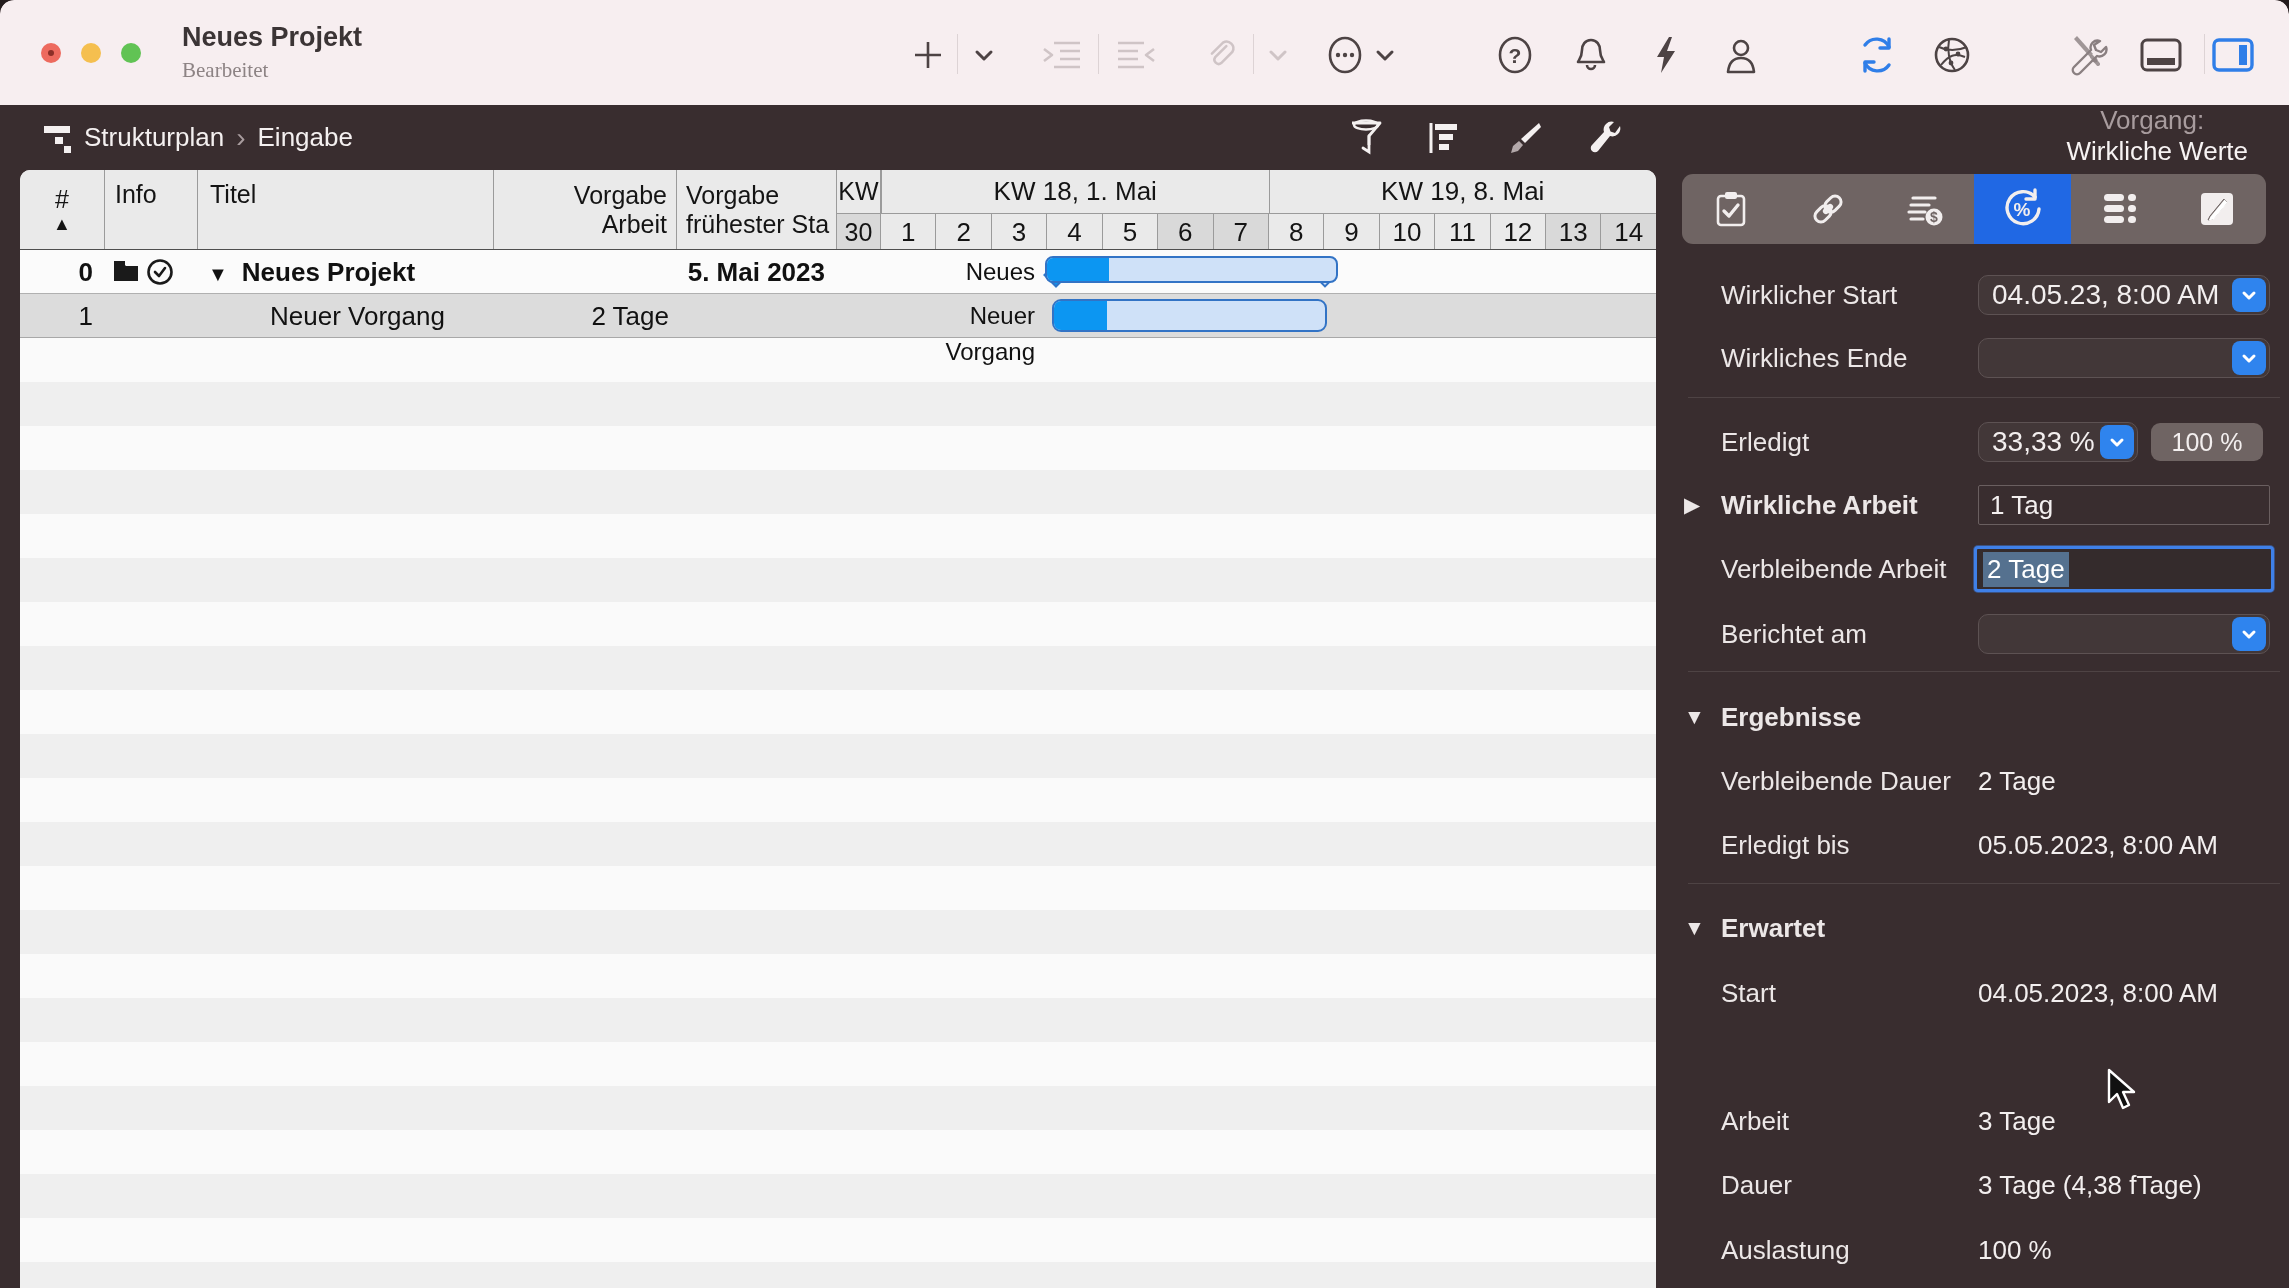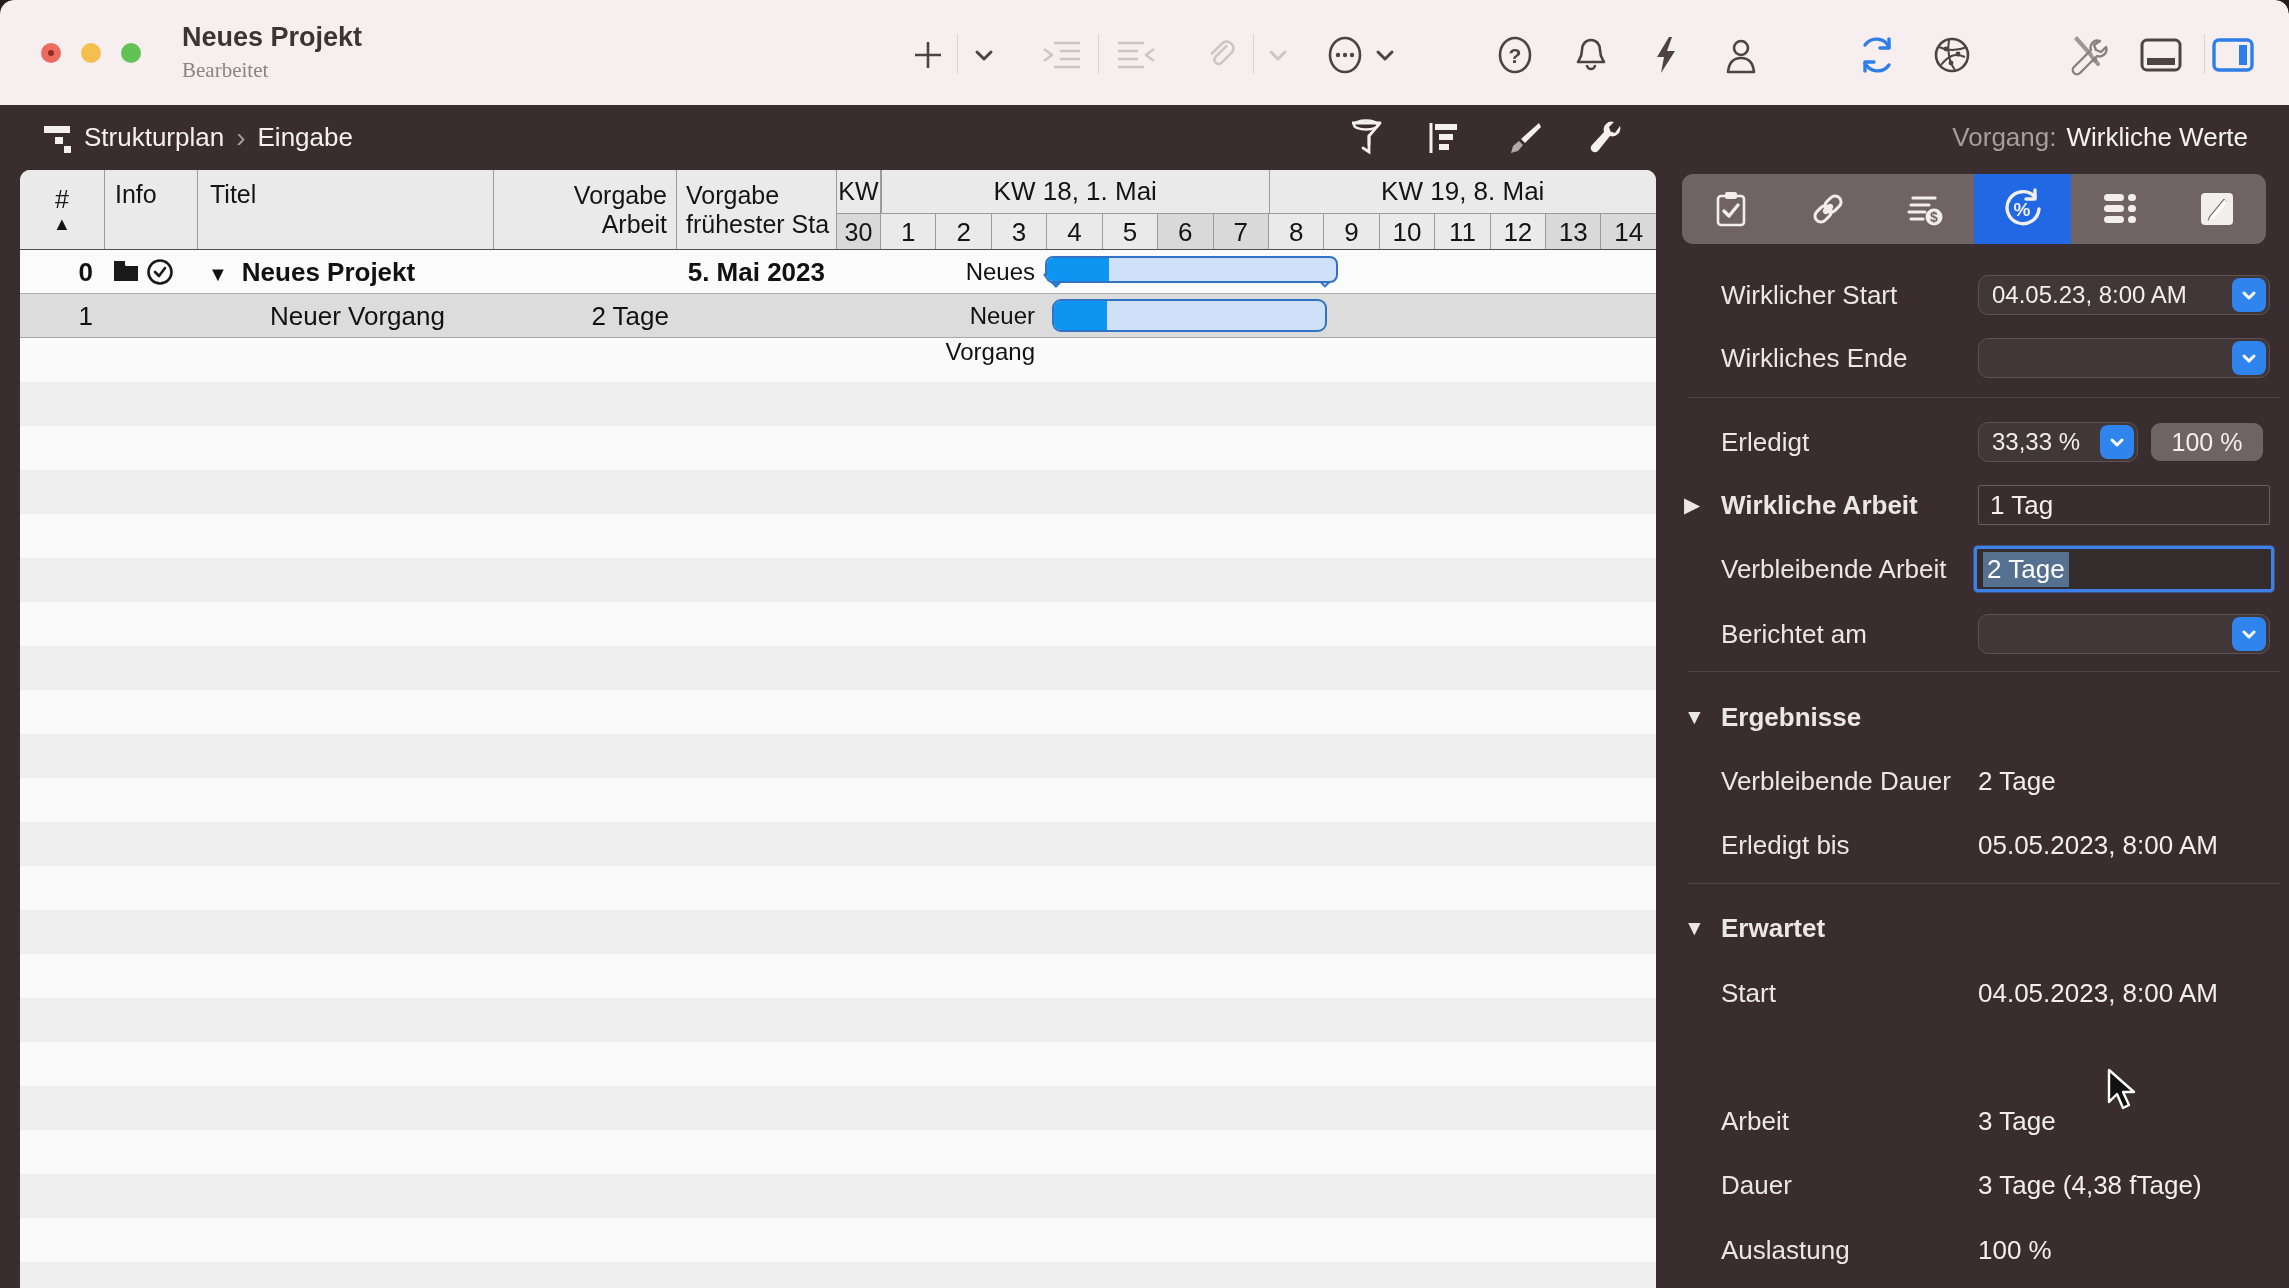--- a/index.html
+++ b/index.html
@@ -16,21 +16,21 @@
   .tb-icon{position:absolute;top:33px;width:44px;height:44px;display:flex;align-items:center;justify-content:center;color:#4d4344;}
   .tb-icon.dis{color:#cfc4c6;}
   .tb-icon.blue{color:#2f7ee8;}
   .tb-sep{position:absolute;top:34px;width:1px;height:40px;background:#ddd3d5;}
 
   
   #viewbar{position:absolute;left:0;top:105px;width:2289px;height:65px;background:#392d2f;}
   #breadcrumb{position:absolute;left:84px;top:0;height:65px;display:flex;align-items:center;font-size:26px;color:#f4f0f0;gap:12px;}
   #breadcrumb .sep{color:#a89c9e;font-size:28px;}
   .vb-icon{position:absolute;top:11px;width:44px;height:44px;display:flex;align-items:center;justify-content:center;color:#f4f0f0;}
-  #context-label{position:absolute;right:41px;top:0;height:65px;display:flex;align-items:center;font-size:26px;}
+  #context-label{position:absolute;right:41px;top:0;height:65px;display:flex;align-items:center;font-size:26px;flex-direction:column;}
   #context-label .k{color:#a89c9e;margin-right:10px;}
   #context-label .v{color:#f7f3f3;}
 
   
   #table{position:absolute;left:20px;top:170px;width:1636px;height:1118px;background:#fbfbfb;border-radius:10px 10px 0 0;overflow:hidden;}
   .hcell{position:absolute;top:0;height:80px;background:#eaeaea;border-right:1px solid #9b9b9b;box-sizing:border-box;
          font-size:25px;color:#141414;}
   #theader-bottom{position:absolute;left:0;top:79px;width:1636px;height:2px;background:#4f4f4f;}
   .h-two{display:flex;flex-direction:column;justify-content:center;}
   .week-row{position:absolute;left:861px;top:0;width:775px;height:44px;display:flex;}
@@ -68,21 +68,21 @@
 
   
   #tabs{position:absolute;left:1682px;top:174px;width:584px;height:70px;background:#6f6463;border-radius:11px;display:flex;overflow:hidden;}
   .tab{flex:1;display:flex;align-items:center;justify-content:center;color:#f2eeee;}
   .tab.sel{background:#2068e4;}
   .insp-row{position:absolute;left:1680px;width:600px;height:48px;}
   .insp-label{position:absolute;left:41px;top:0;height:48px;display:flex;align-items:center;font-size:26px;color:#ece7e7;white-space:nowrap;}
   .insp-tri{position:absolute;left:4px;top:0;height:48px;display:flex;align-items:center;font-size:21px;color:#ece7e7;}
   .insp-value{position:absolute;left:298px;top:0;height:48px;display:flex;align-items:center;font-size:26px;color:#f3efef;white-space:nowrap;}
   .combo{position:absolute;left:298px;top:4px;width:292px;height:40px;background:#423738;border:1px solid #5d5253;border-radius:10px;
-         box-sizing:border-box;font-size:24px;color:#f3efef;display:flex;align-items:center;padding-left:13px;}
+         box-sizing:border-box;font-size:28px;color:#f3efef;display:flex;align-items:center;padding-left:13px;}
   .combo .dd{position:absolute;right:3px;top:2px;width:34px;height:34px;border-radius:8px;background:#2f84ee;
              display:flex;align-items:center;justify-content:center;}
   .plainfield{position:absolute;left:298px;top:4px;width:292px;height:40px;border:1px solid #6a5f60;border-radius:2px;
               box-sizing:border-box;font-size:26px;color:#f3efef;display:flex;align-items:center;padding-left:11px;}
   .focusfield{position:absolute;left:294px;top:1px;width:300px;height:46px;background:#342b2c;border:3px solid #3f80e8;border-radius:4px;
               box-sizing:border-box;display:flex;align-items:center;padding-left:6px;box-shadow:0 0 0 1px rgba(63,128,232,.45);}
   .focusfield .seltext{background:#55718f;color:#fff;font-size:26px;padding:2px 4px;}
   .graybtn{position:absolute;left:471px;top:5px;width:112px;height:38px;background:#6f6463;border-radius:9px;
            display:flex;align-items:center;justify-content:center;font-size:25px;color:#f3efef;}
   .divider{position:absolute;left:1688px;width:592px;height:1px;background:#4e4344;}

